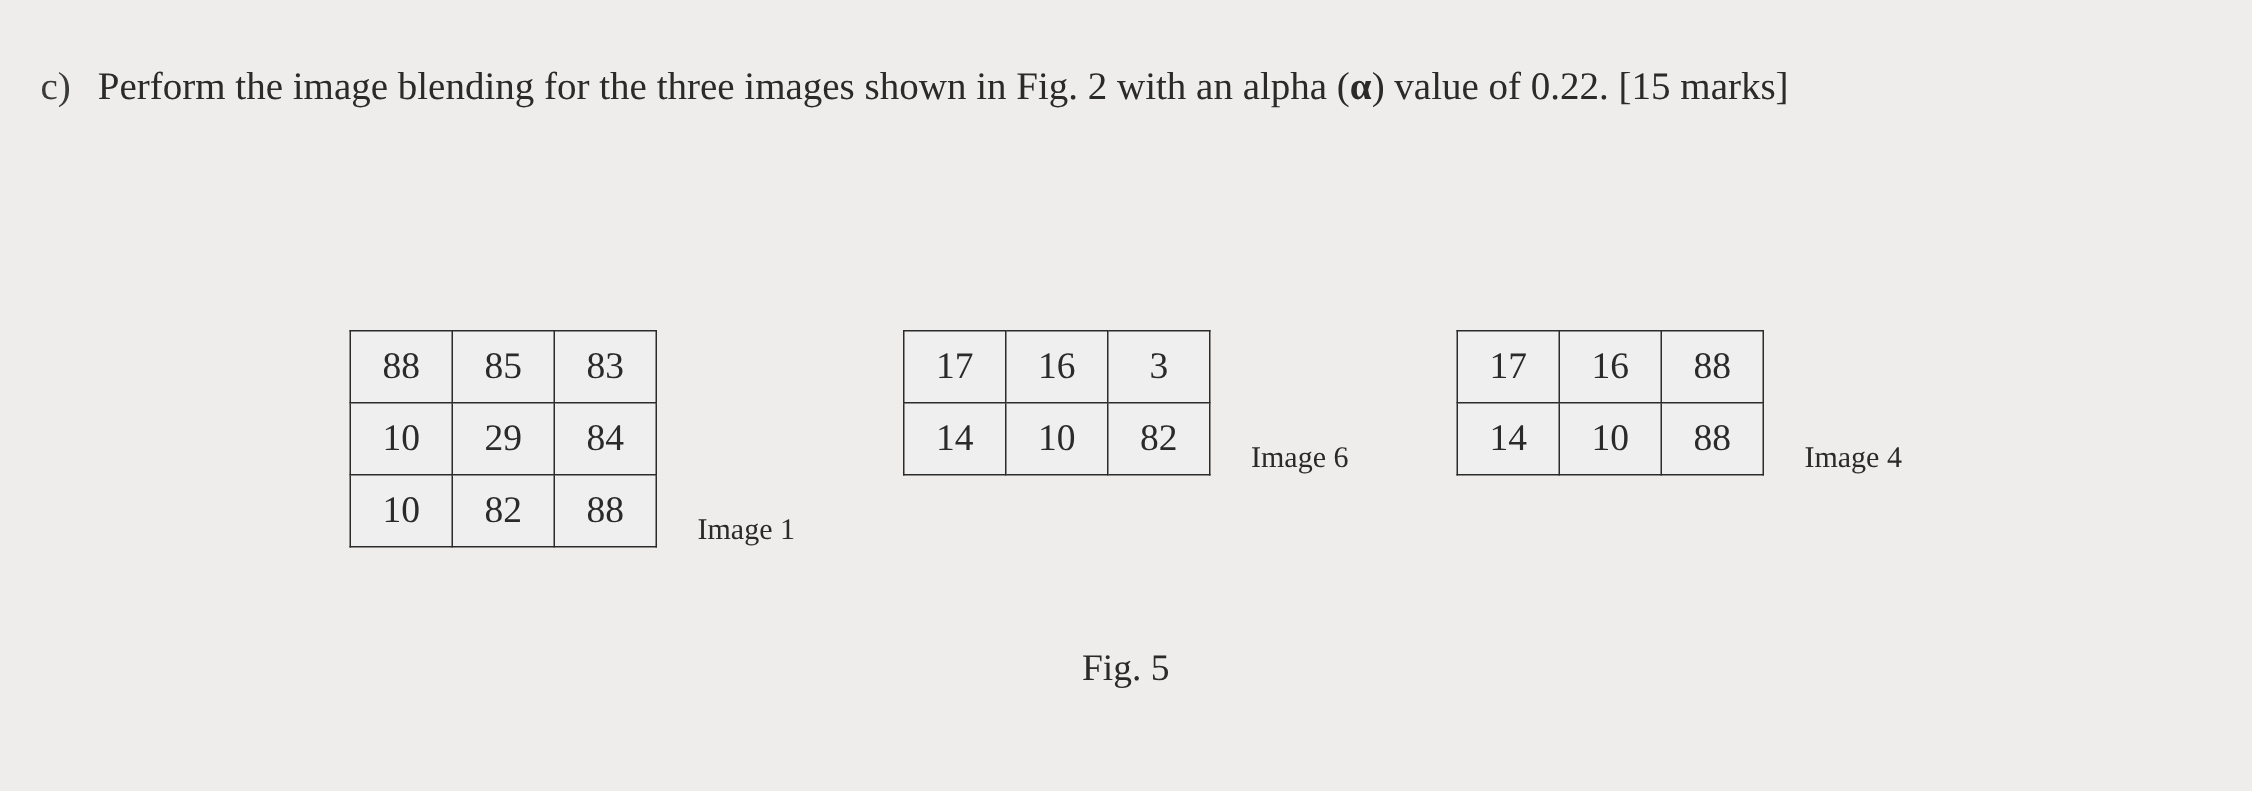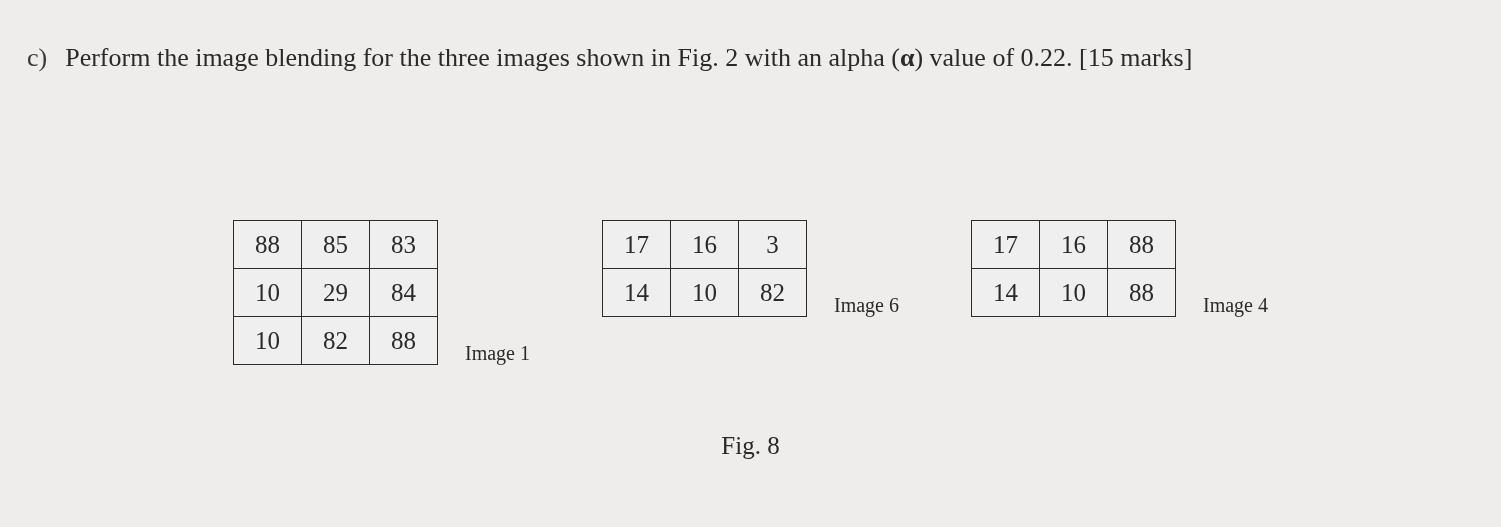--- a/index.html
+++ b/index.html
@@ -131,13 +131,13 @@
         <td>10</td>
         <td>88</td>
       </tr>
     </tbody>
       </table>
     <div class="caption">Image 4</div>
   </div>
 
 </div>
 
-<div class="figure-caption">Fig. 8</div>
+<div class="figure-caption">Fig. 5</div>
 
 </body></html>

